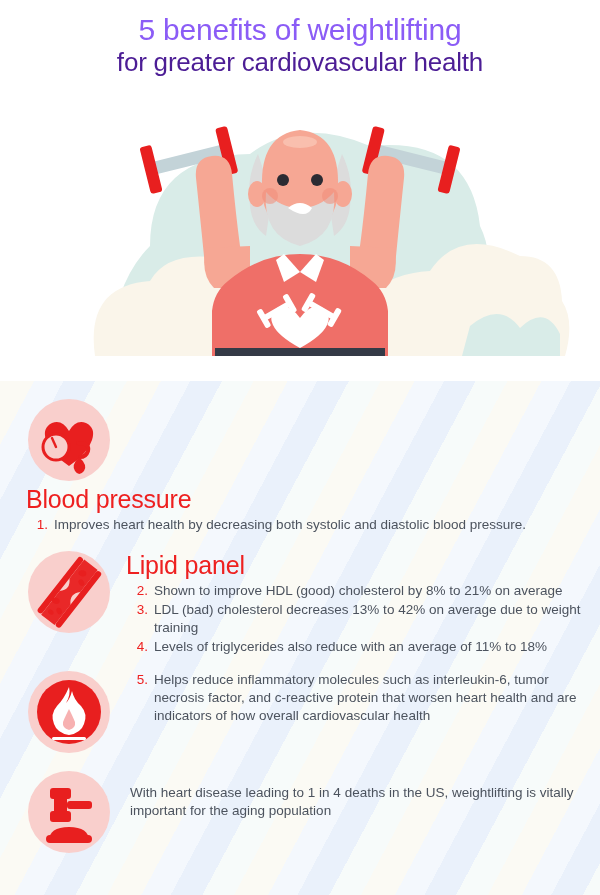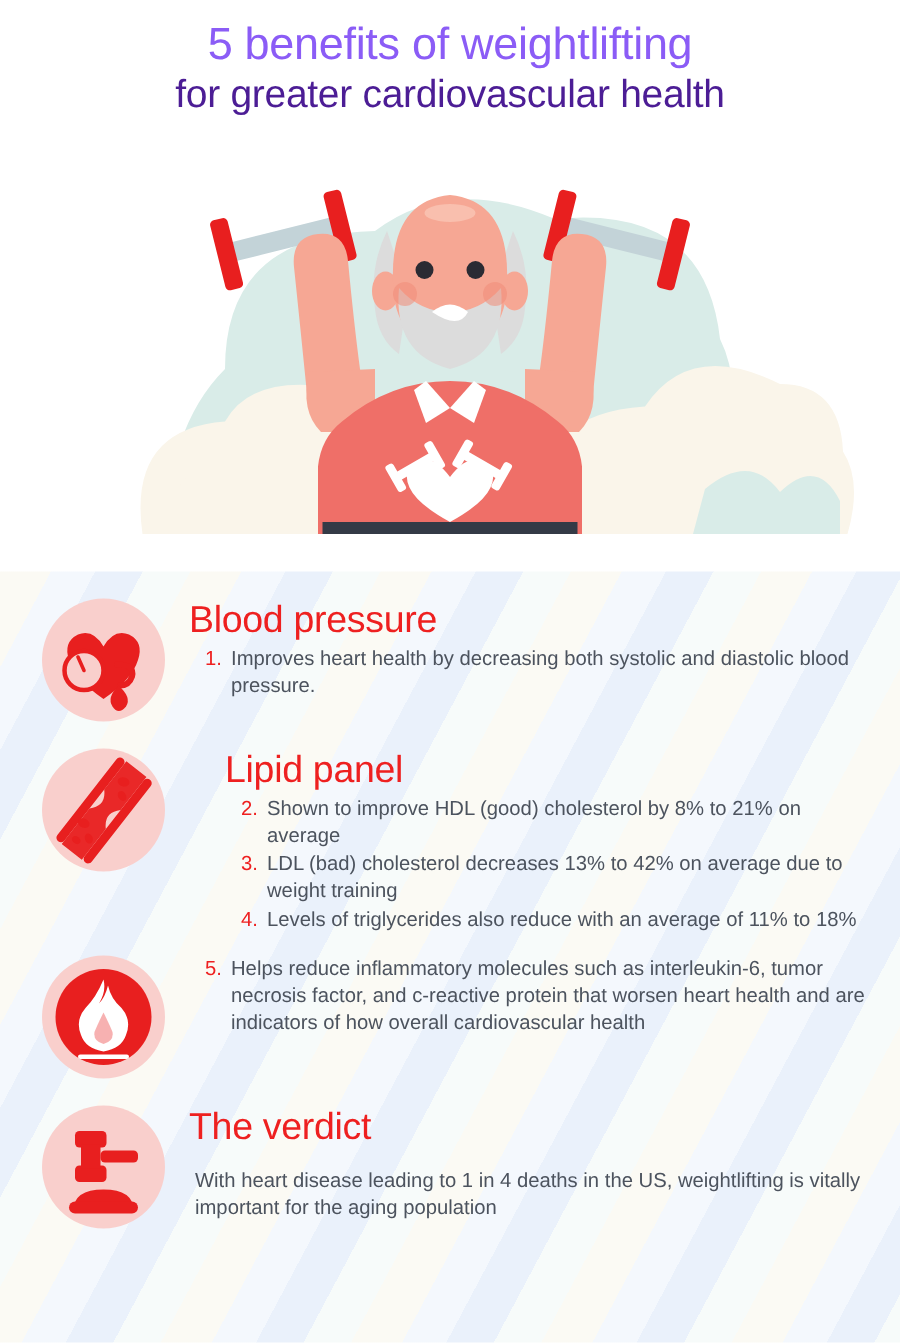--- a/index.html
+++ b/index.html
@@ -60,22 +60,22 @@
       );
     overflow:hidden;
   }
 
   .section{
     display:flex;
     align-items:flex-start;
     padding:0 14px 0 26px;
     box-sizing:border-box;
   }
-  .sec-bp{padding-top:16px;}
-  .sec-lipid{padding-top:14px;gap:24px;}
+  .sec-bp{padding-top:16px;flex-direction:column;}
+  .sec-lipid{padding-top:14px;}
   .sec-infl{padding-top:12px;}
   .sec-verdict{padding-top:14px;}
 
   .icon-wrap{
     flex:0 0 86px;
     width:86px;height:86px;
     display:flex;align-items:center;justify-content:center;
     margin-right:14px;
   }
   .icon-wrap svg{display:block;}
@@ -314,18 +314,17 @@
         <circle cx="43" cy="43" r="41" fill="#f9cfcc"></circle>
         <rect x="24" y="19" width="21" height="11" rx="3" fill="#e81f1f"></rect>
         <rect x="24" y="42" width="21" height="11" rx="3" fill="#e81f1f"></rect>
         <rect x="28" y="28" width="13" height="16" fill="#e81f1f"></rect>
         <rect x="41" y="32" width="25" height="8" rx="3" fill="#e81f1f"></rect>
         <path d="M23 72 Q23 58 43 58 Q63 58 63 72 Z" fill="#e81f1f"></path>
         <rect x="20" y="66" width="46" height="8" rx="4" fill="#e81f1f"></rect>
       </svg>
     </div>
     <div class="sec-body">
-      <h2 class="sec-heading">The verdict</h2>
       <p class="verdict-text">With heart disease leading to 1 in 4 deaths in the US, weightlifting is vitally important for the aging population</p>
     </div>
   </div>
 
 </div>
 
 </body></html>

